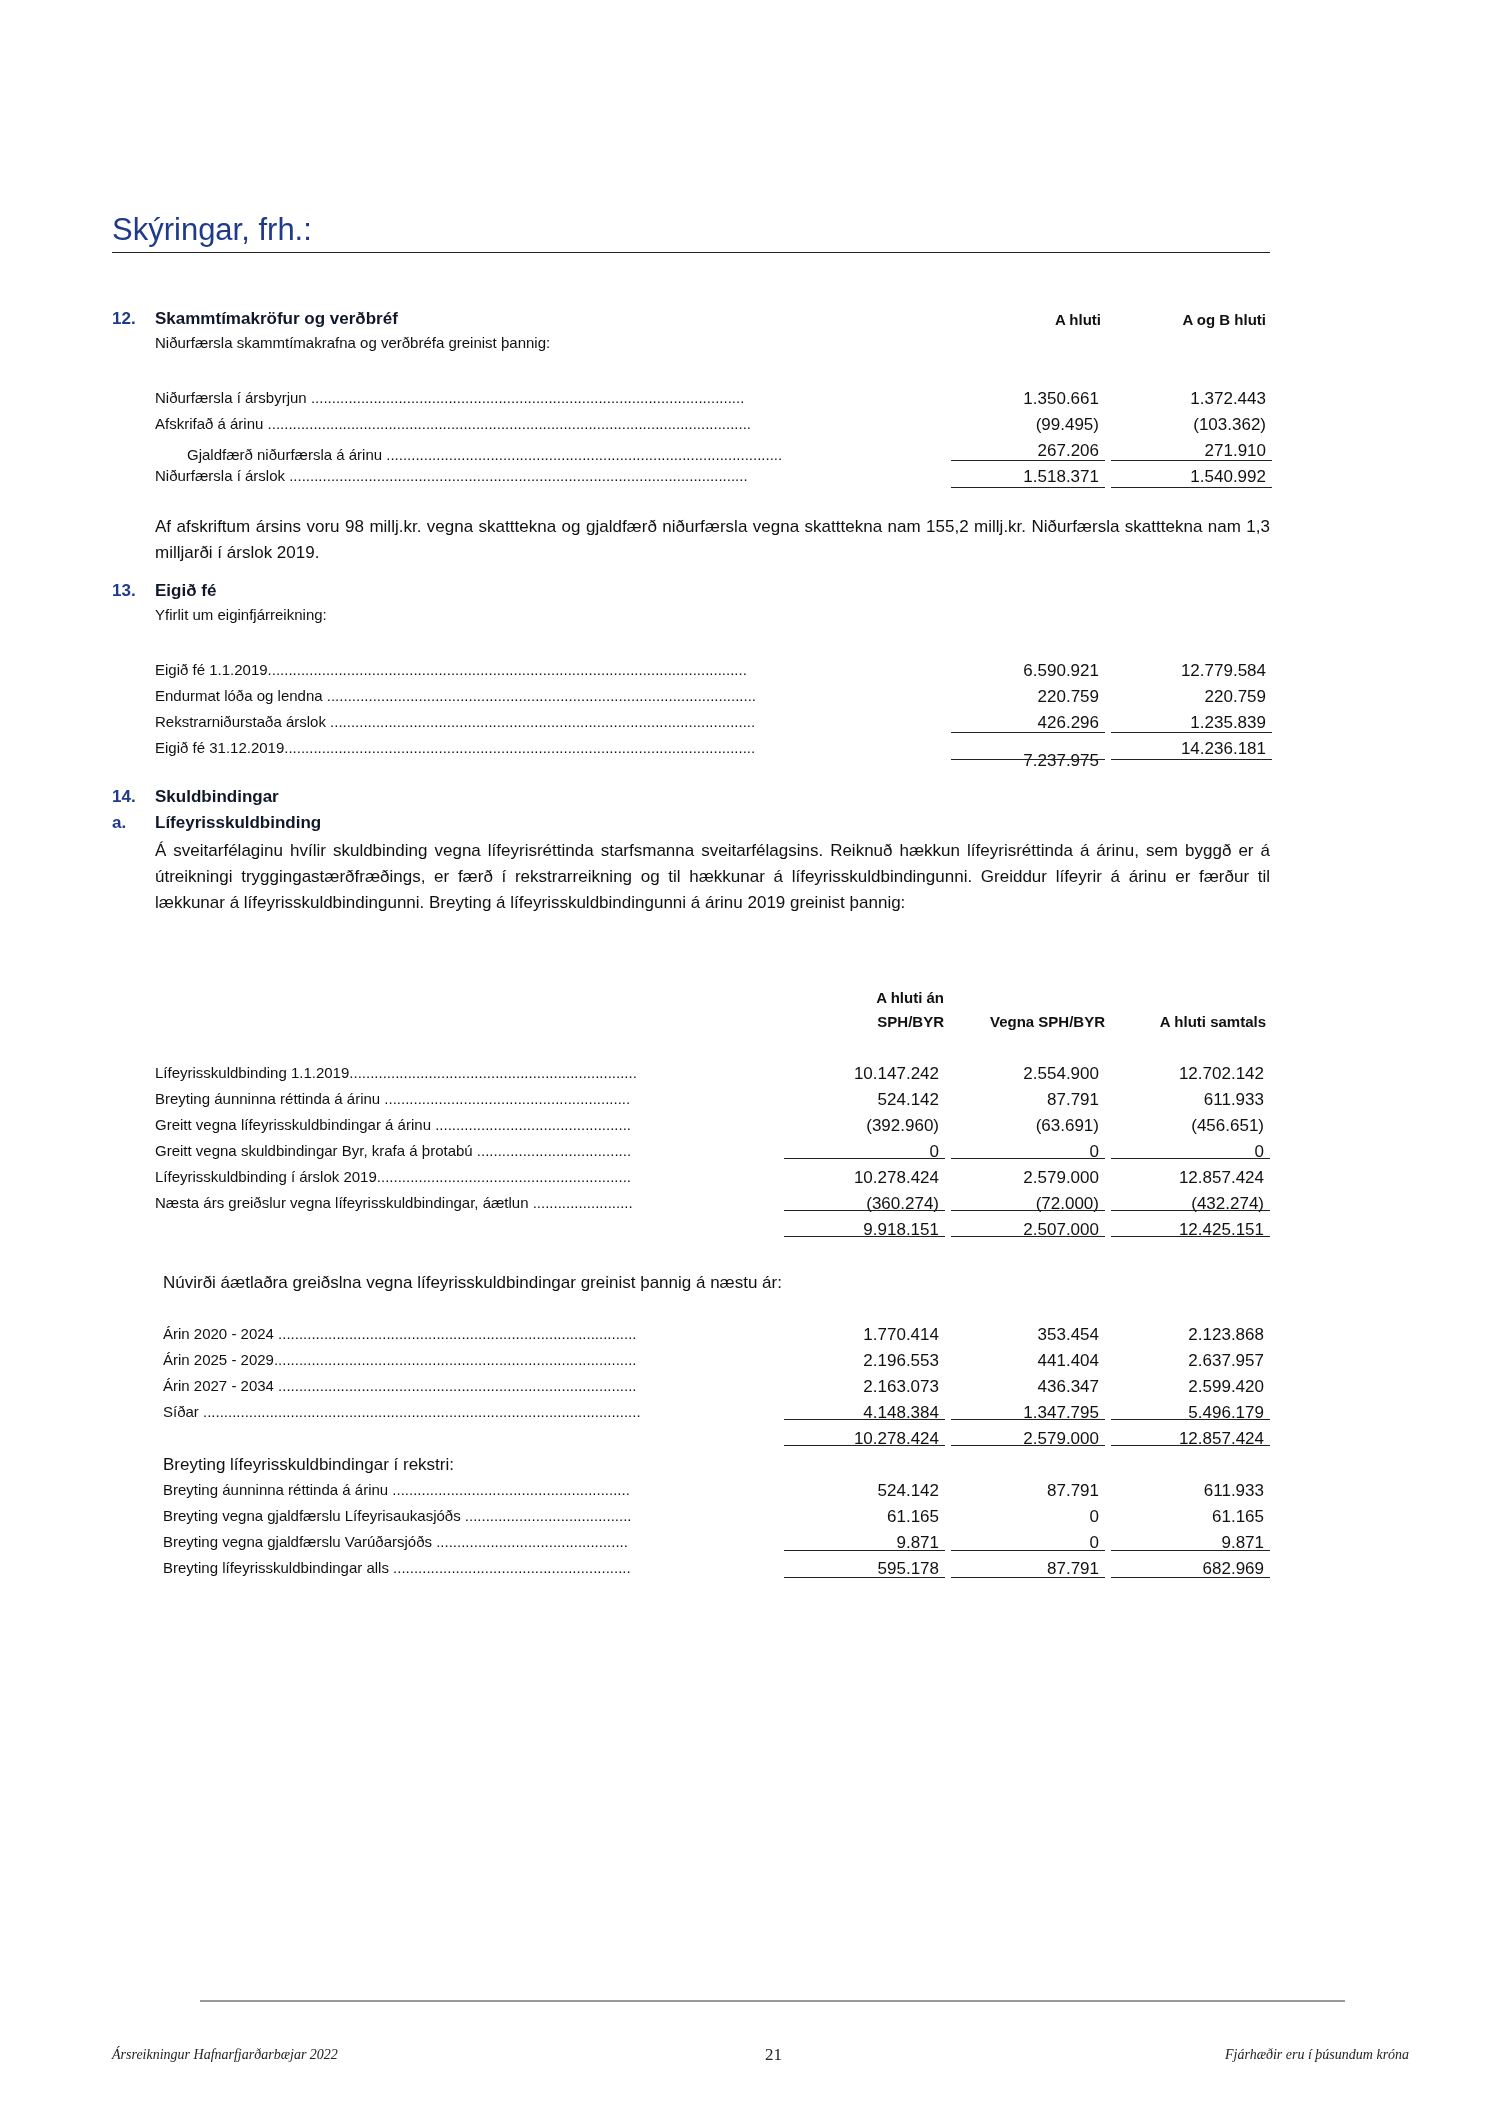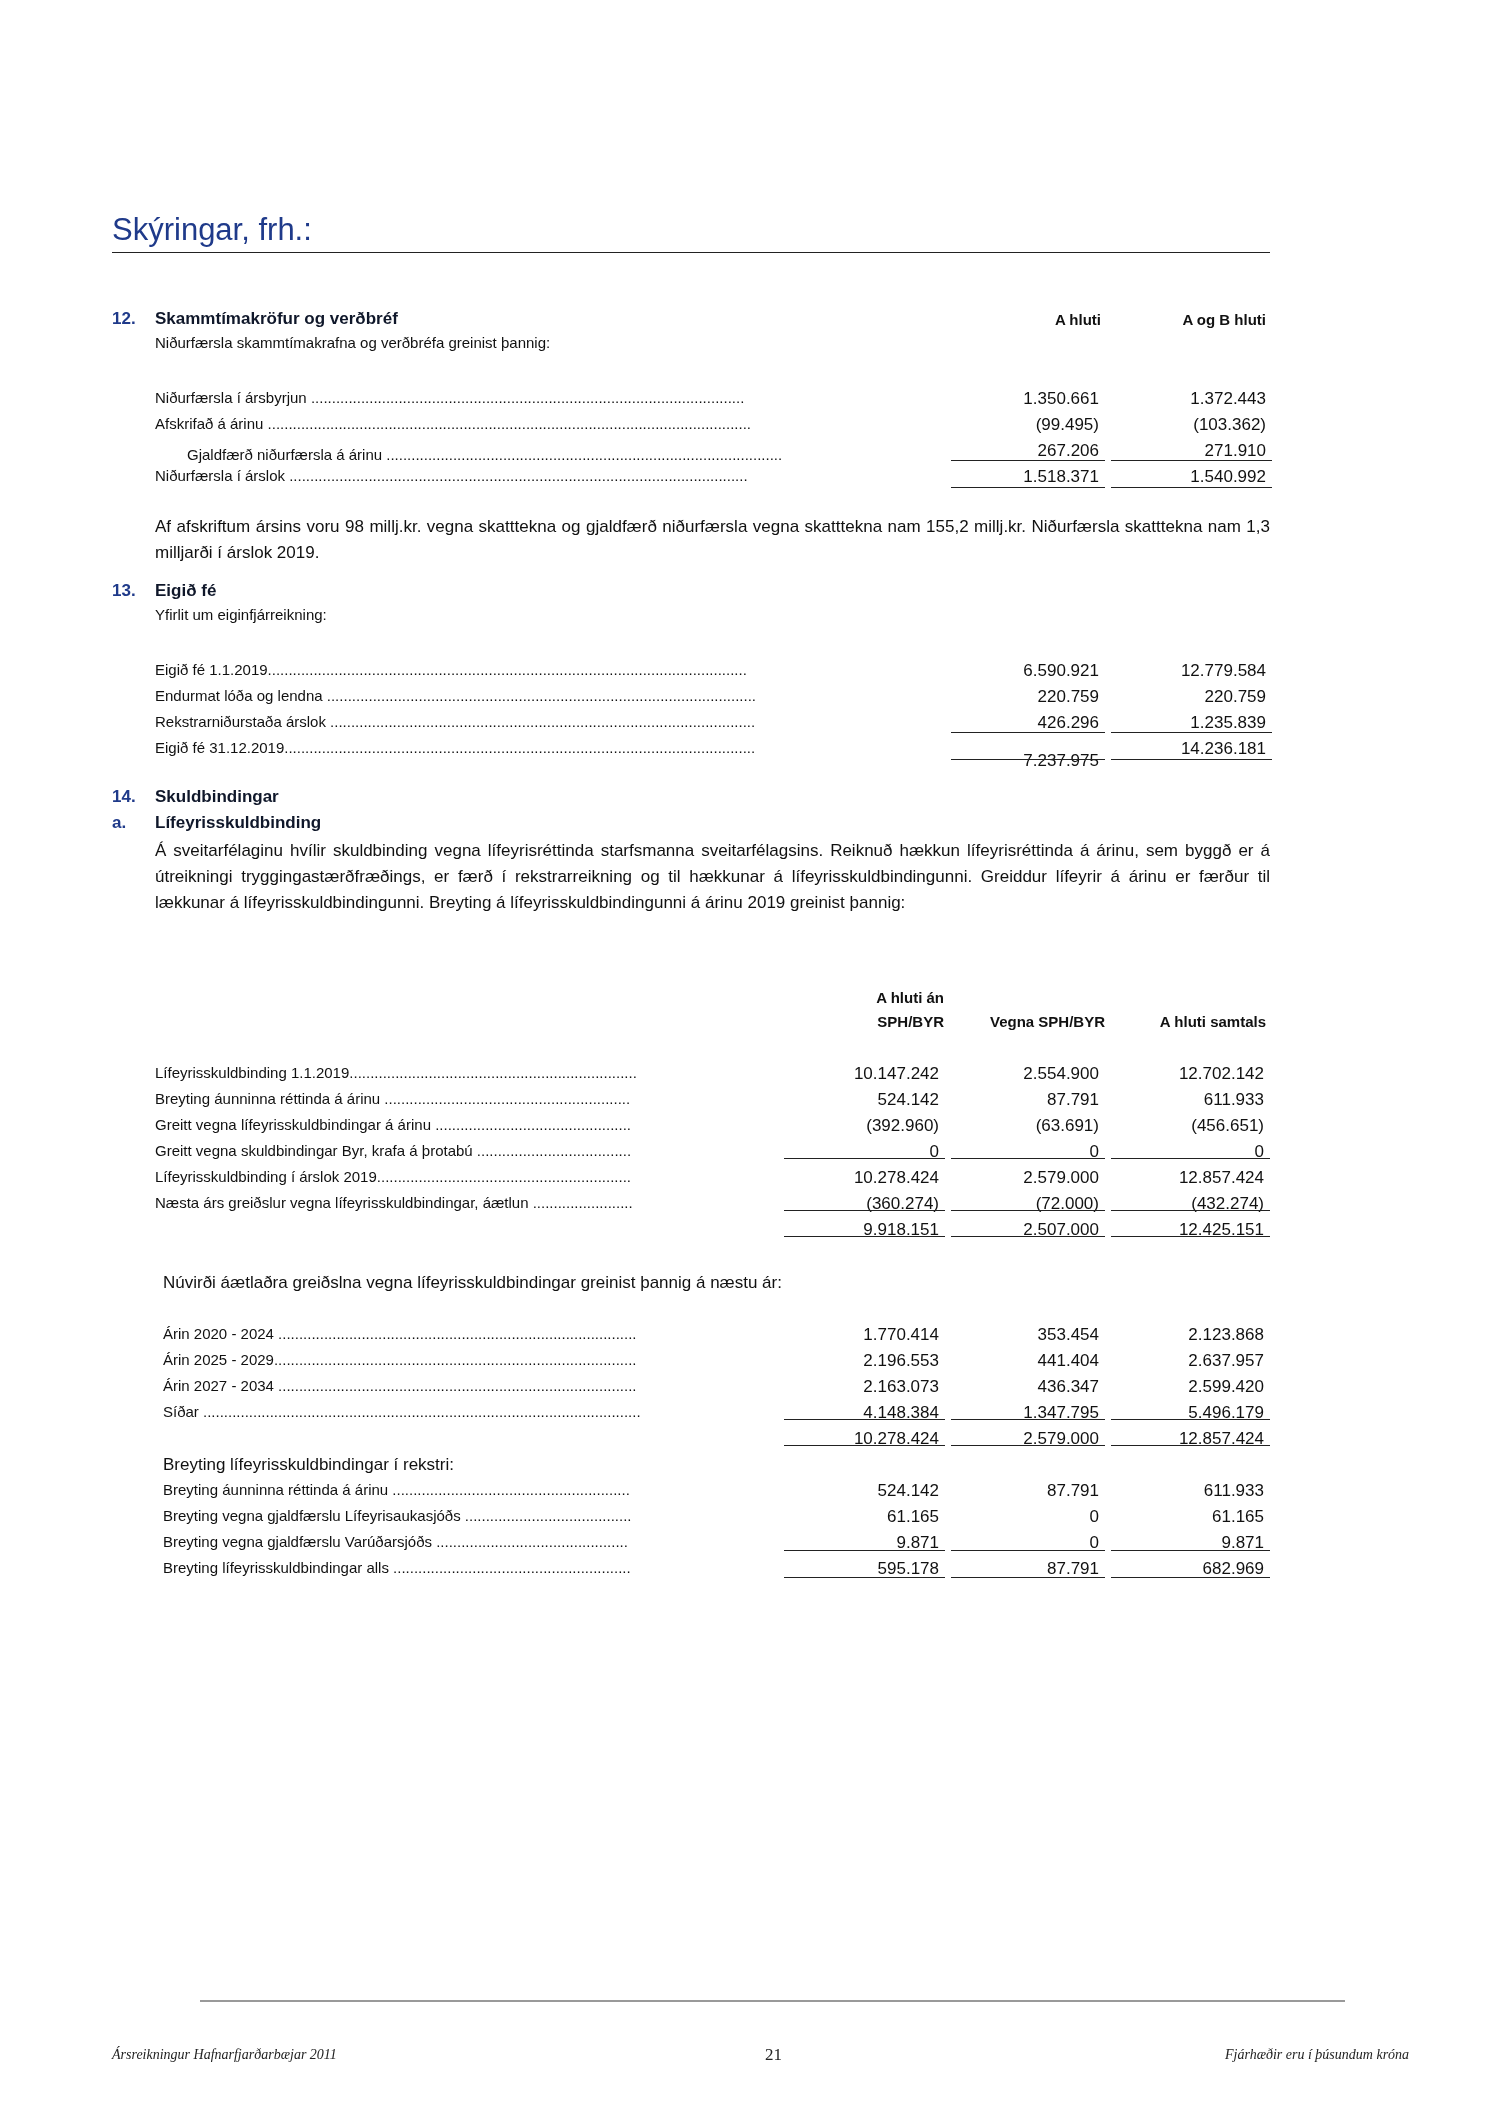--- a/index.html
+++ b/index.html
@@ -175,16 +175,16 @@
       <div class="abs num" style="top: 1559px; left: 1111px; width: 153px;">682.969</div>
       <div class="rule" style="top: 1550px; left: 784px; width: 161px;"></div>
       <div class="rule" style="top: 1550px; left: 951px; width: 154px;"></div>
       <div class="rule" style="top: 1550px; left: 1111px; width: 159px;"></div>
       <div class="rule" style="top: 1577px; left: 784px; width: 161px;"></div>
       <div class="rule" style="top: 1577px; left: 951px; width: 154px;"></div>
       <div class="rule" style="top: 1577px; left: 1111px; width: 159px;"></div>
     </div>
 
   <div class="abs footer-rule"></div>
-  <div class="abs footer" style="left:112px;top:2047px;">Ársreikningur Hafnarfjarðarbæjar 2011</div>
+  <div class="abs footer" style="left:112px;top:2047px;">Ársreikningur Hafnarfjarðarbæjar 2022</div>
   <div class="abs footer-page" style="left:765px;top:2045px;">21</div>
   <div class="abs footer" style="left:1225px;top:2047px;">Fjárhæðir eru í þúsundum króna</div>
 </div>
 
 </body></html>

